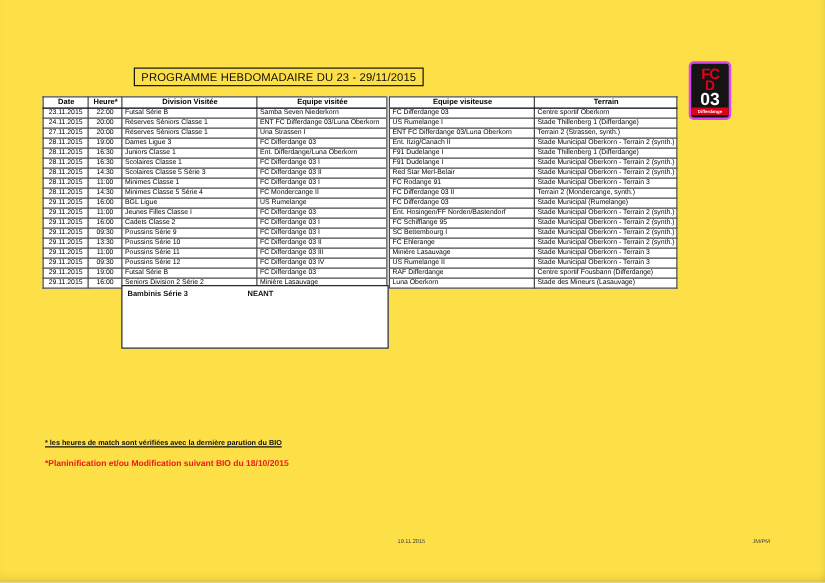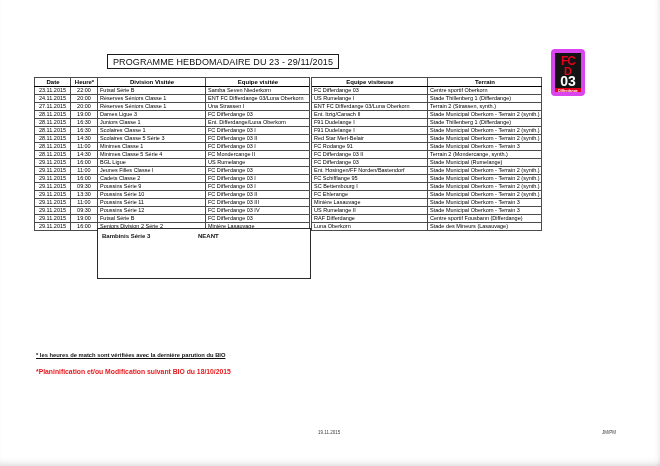--- a/index.html
+++ b/index.html
@@ -1,31 +1,31 @@
 <!DOCTYPE html>
 <html><head>
 <meta charset="utf-8">
 <style>
   * { margin:0; padding:0; box-sizing:border-box; }
   html,body { width:660px; height:466px; }
   body { font-family:"Liberation Sans", sans-serif; background:#e8e8e8; }
   .page {
-    position:relative; width:660px; height:466px; background:#ffffff; overflow:hidden;
+    position:relative; width:660px; height:466px; background:#fde047; overflow:hidden;
     box-shadow: inset 0 -7px 9px -7px rgba(0,0,0,.22), inset -5px 0 7px -6px rgba(0,0,0,.14);
   }
   .title-box {
     position:absolute; left:107px; top:54px; width:232px; height:15px;
     border:1px solid #1a1a1a; display:flex; align-items:center; justify-content:center;
     font-size:9px; color:#0d0d0d; white-space:nowrap; letter-spacing:.1px;
   }
   
   .logo {
     position:absolute; left:551px; top:49px; width:34px; height:47px;
     background:#141414; border-radius:4px; text-align:center; overflow:hidden;
-    border:4px solid #d946ef;
+    border:2px solid #d946ef;
   }
   .logo-fc { color:#e2001a; font-weight:bold; font-size:12px; line-height:11px; margin-top:3px; letter-spacing:-1px; }
   .logo-d  { color:#e2001a; font-weight:bold; font-size:11px; line-height:9px; letter-spacing:0; }
   .logo-num{ color:#ffffff; font-weight:bold; font-size:14px; line-height:11px; }
   .logo-band{ background:#e2001a; color:#ffffff; font-size:3.5px; line-height:6px; margin-top:1px; font-weight:bold; }
 
   
   table.sched {
     position:absolute; left:34px; top:77px; width:507px;
     border-collapse:collapse; table-layout:fixed; background:#fff;

